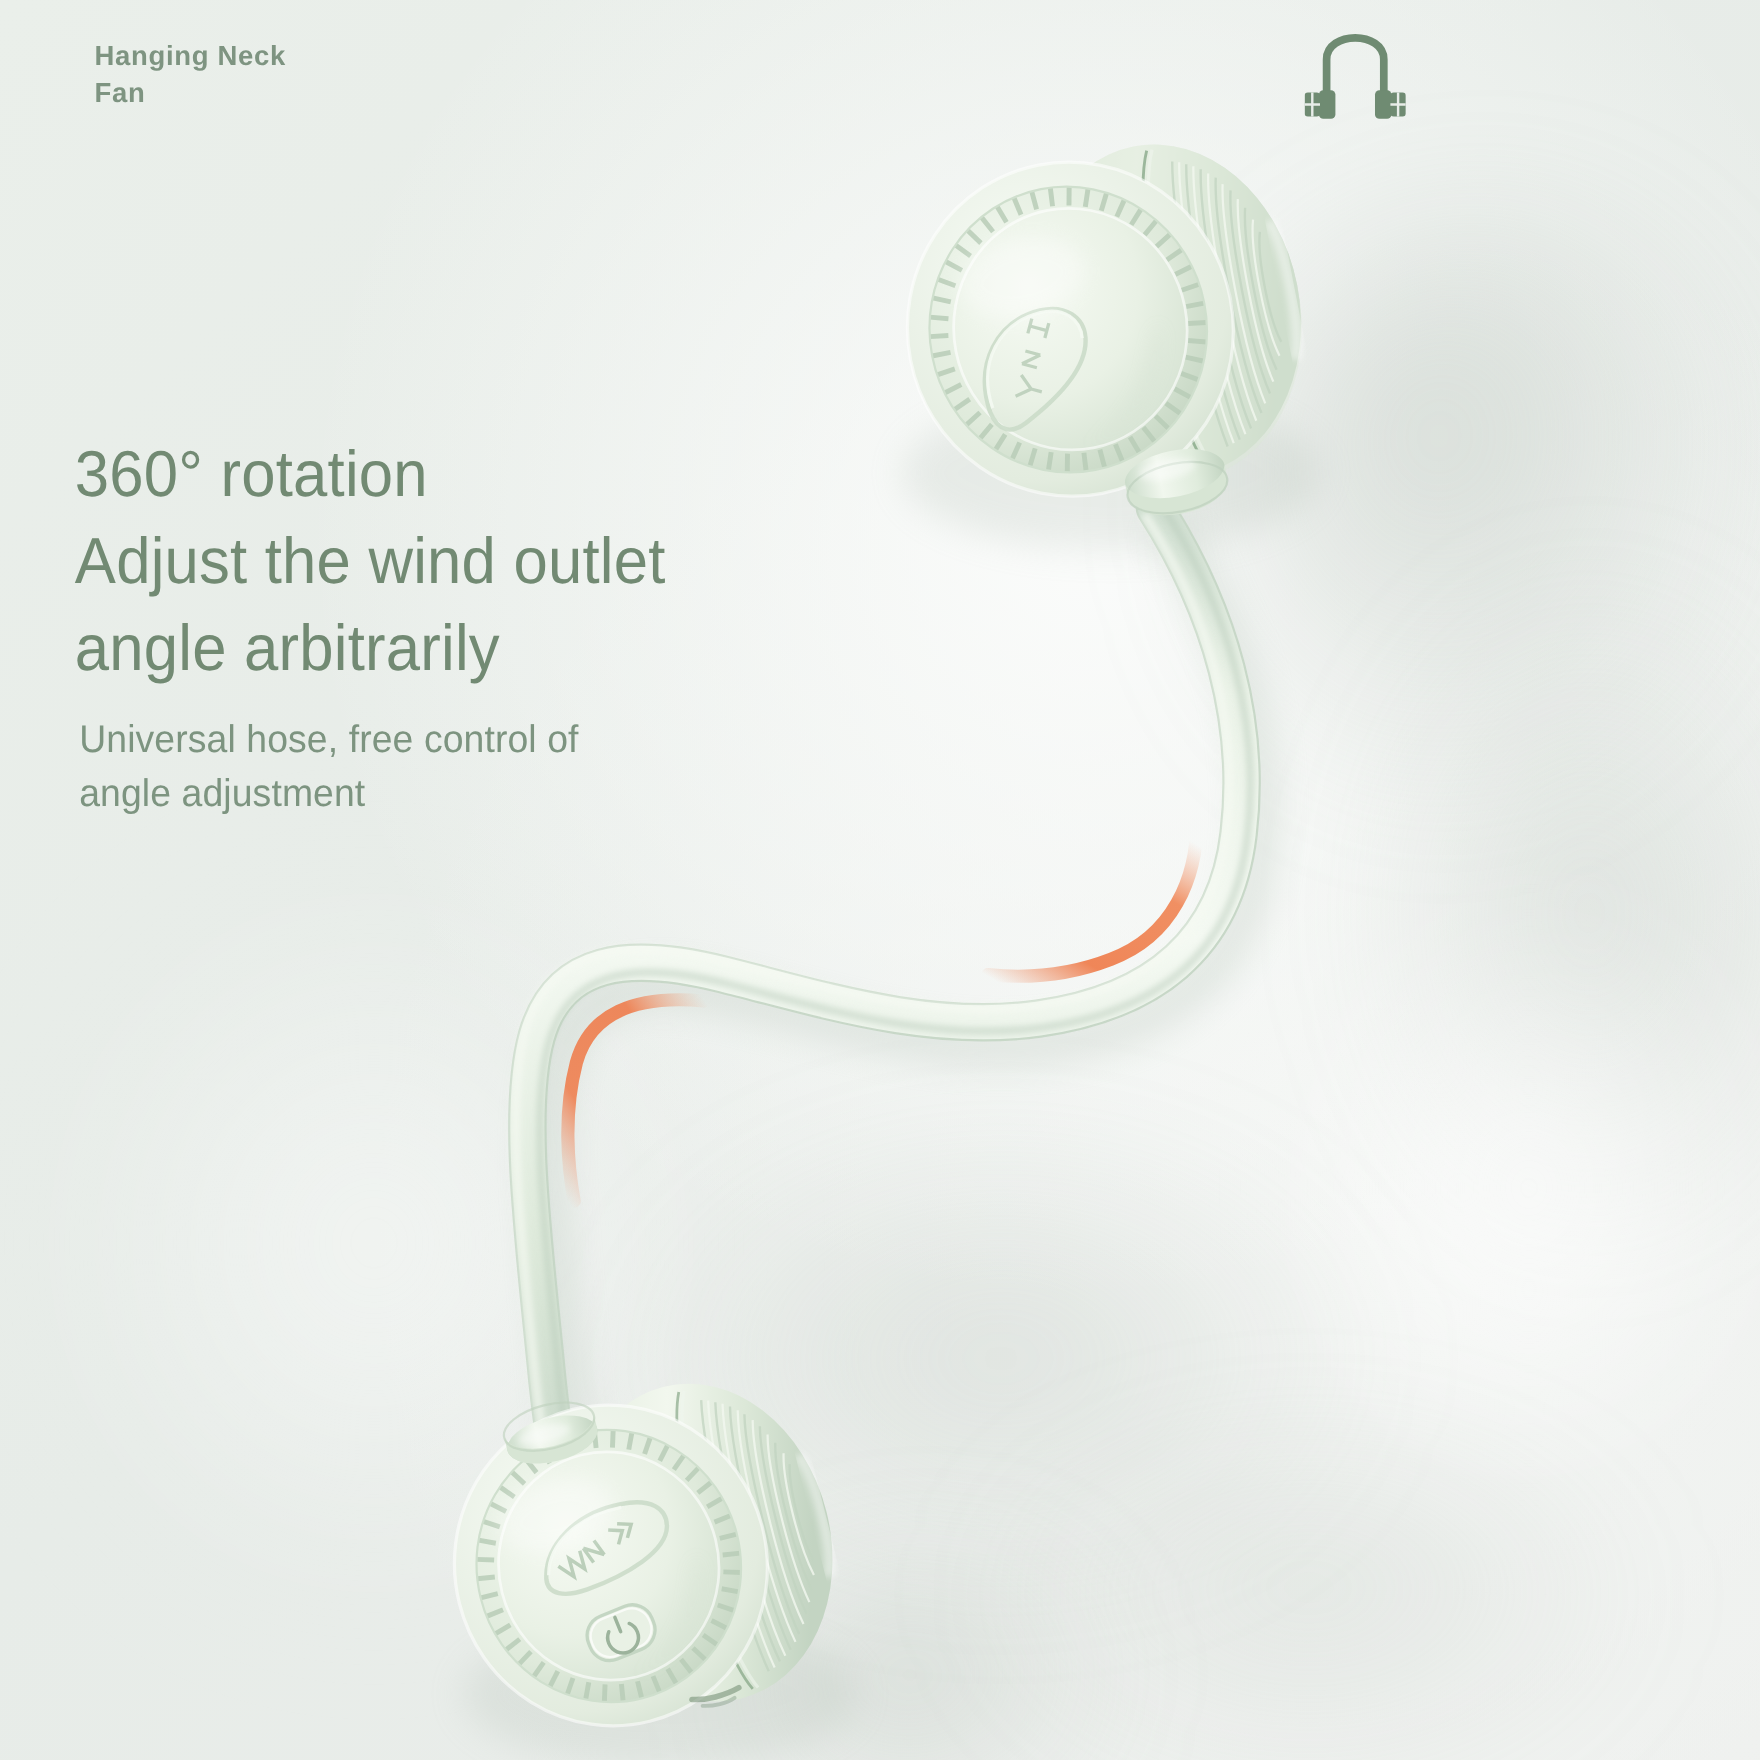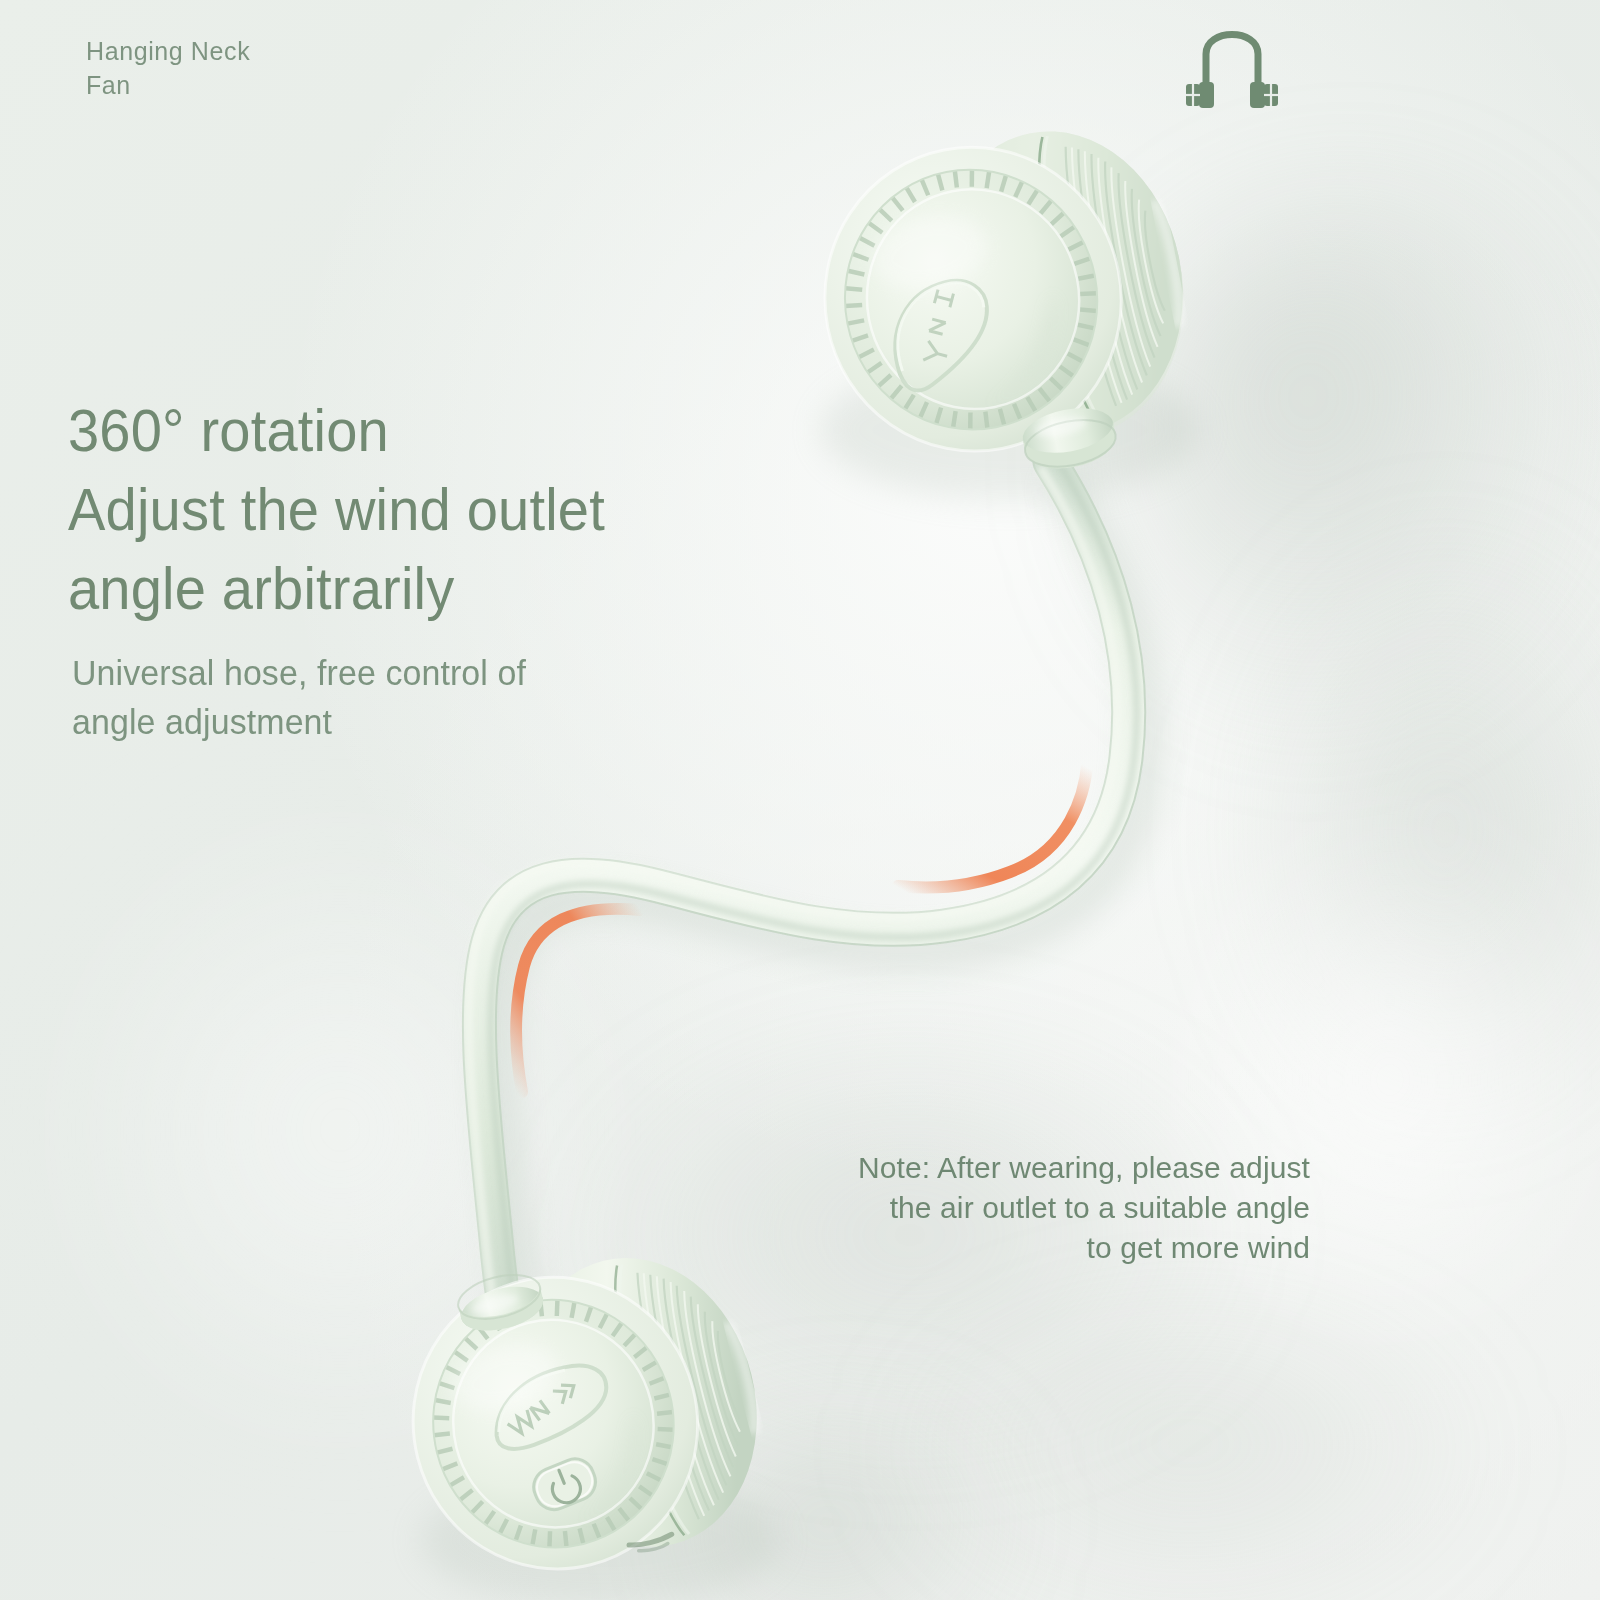--- a/index.html
+++ b/index.html
@@ -35,21 +35,21 @@
        filter:blur(70px);
        background:radial-gradient(ellipse at 50% 50%,rgba(255,255,255,.85),rgba(255,255,255,0) 70%);}
   .hl2{position:absolute;left:60px;top:820px;width:560px;height:620px;border-radius:50%;
        filter:blur(80px);
        background:radial-gradient(ellipse at 50% 50%,rgba(255,255,255,.55),rgba(255,255,255,0) 72%);}
 
   
   .brand{
     position:absolute;left:86px;top:34px;
     font-size:25px;line-height:34px;letter-spacing:.6px;
-    color:#7e9481;font-weight:400;white-space:pre-line;
+    color:#7e9481;font-weight:700;white-space:pre-line;
   }
   .headline{
     position:absolute;left:68px;top:392px;
     font-size:59px;line-height:79px;
     color:#728a73;font-weight:400;letter-spacing:.2px;
     white-space:pre-line;
     transform:scaleX(.95);transform-origin:left top;
   }
   .subhead{
     position:absolute;left:72px;top:648px;
@@ -461,16 +461,13 @@
       <path d="M78,87 L92,87"></path>
         <path d="M85,76 L85,98"></path>
     </g>
   </svg>
 
   <div class="headline">360° rotation
 Adjust the wind outlet
 angle arbitrarily</div>
   <div class="subhead">Universal hose, free control of
 angle adjustment</div>
-  <div class="note">Note: After wearing, please adjust
-the air outlet to a suitable angle
-to get more wind</div>
 </div>
 
 </body></html>

